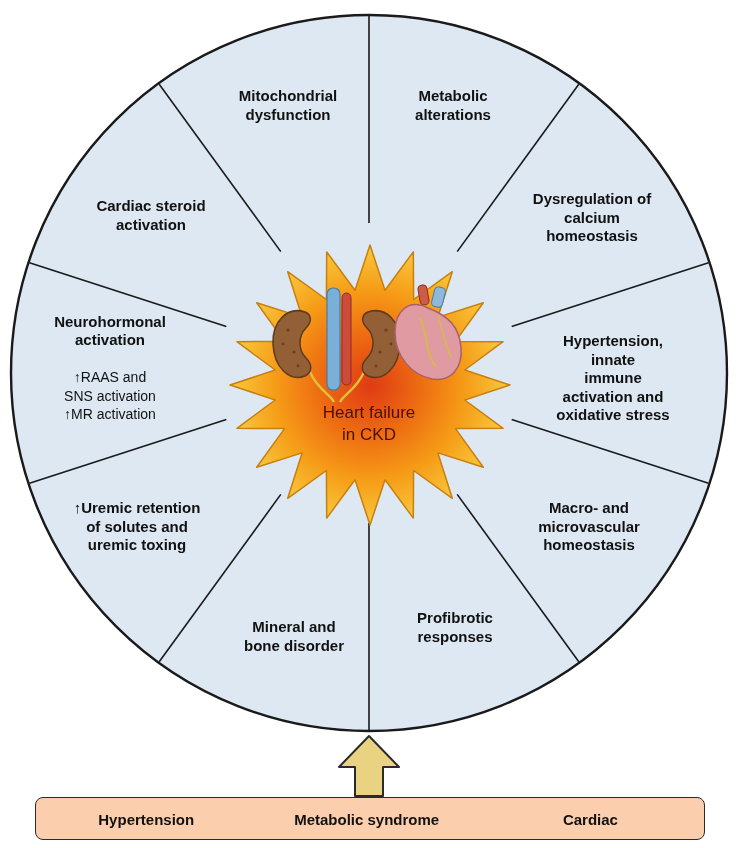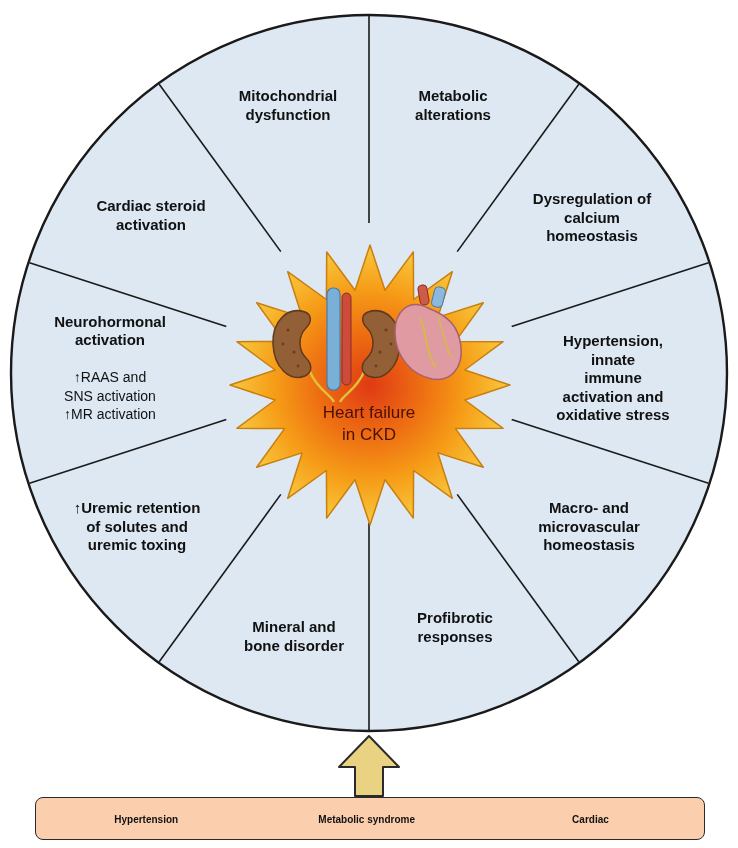--- a/index.html
+++ b/index.html
@@ -20,21 +20,21 @@
     position:absolute;left:369px;top:424px;transform:translate(-50%,-50%);
     font-weight:400;font-size:17px;line-height:1.3;text-align:center;
     white-space:pre-line;color:#4a1006;
   }
   .bottom-bar{
     position:absolute;left:35px;top:797px;width:668px;height:41px;
     background:#fbcfad;border:1.6px solid #2a2a2a;border-radius:8px;
   }
   .bar-item{
     position:absolute;top:50%;transform:translate(-50%,-50%);
-    font-weight:700;font-size:10px;color:#111;white-space:nowrap;
+    font-weight:700;font-size:15px;color:#111;white-space:nowrap;
   }
   .bar-item.p1{left:16.5%;}
   .bar-item.p2{left:49.5%;}
   .bar-item.p3{left:83%;}
 </style>
 </head>
 <body>
 
 <div class="stage">
 

